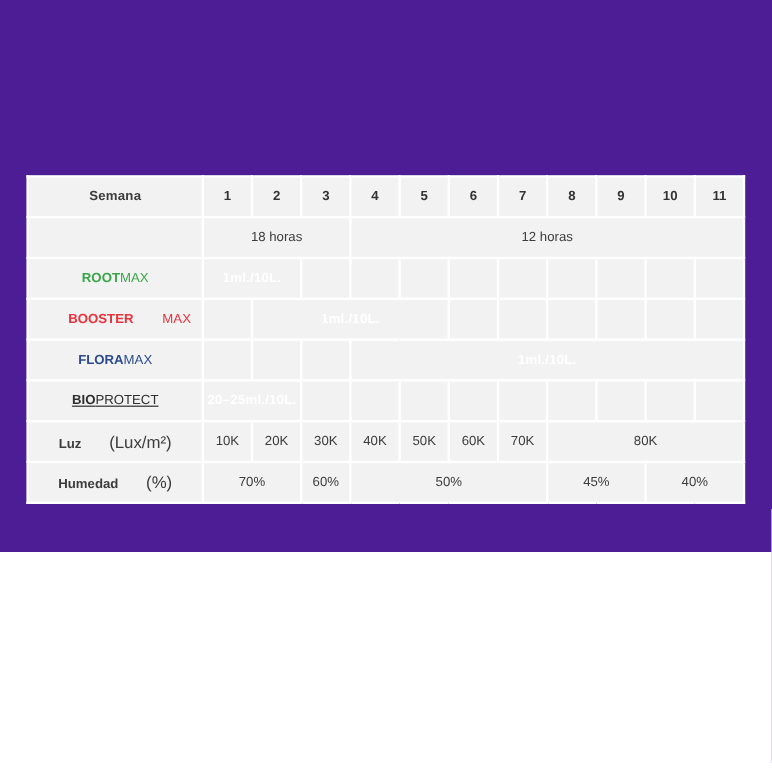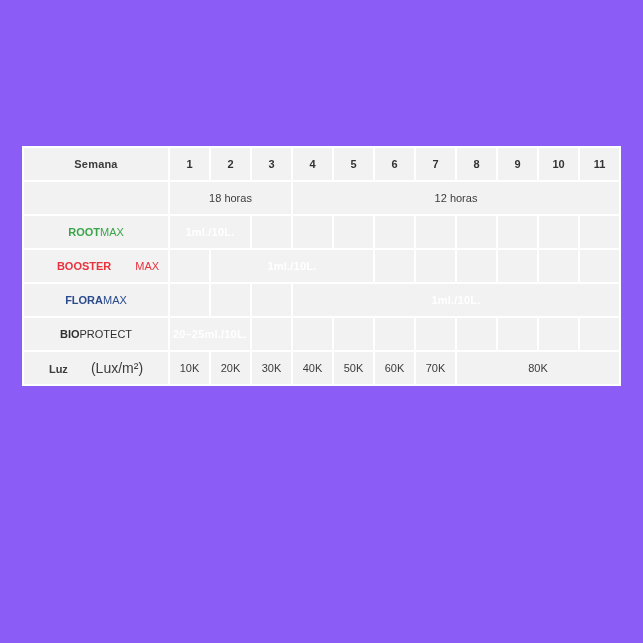--- a/index.html
+++ b/index.html
@@ -7,22 +7,22 @@
     padding: 0;
     width: 643px;
     height: 643px;
     background: #ffffff;
     font-family: "Liberation Sans", sans-serif;
   }
 
   #wrap {
     position: relative;
     width: 643px;
-    height: 643px;
-    background: #8b5cf6;
+    height: 460px;
+    background: #4c1d95;
   }
 
   #table {
     position: absolute;
     left: 22px;
     top: 146px;
     width: 598px;
     border-collapse: collapse;
     table-layout: fixed;
     font-size: 11px;
@@ -82,21 +82,21 @@
   }
 
   td.prod-root  { background: #edf7ee; }
   td.prod-boost { background: #fdeef0; }
   td.prod-flora { background: #eef1f7; }
   td.prod-bio   { background: #eceded; }
 
   .root-text  { color: #3aa548; }
   .boost-text { color: #e8323c; margin-left: 24px; }
   .flora-text { color: #2b4b8c; }
-  .bio-text   { color: #2f2f2f; }
+  .bio-text   { color: #2f2f2f; text-decoration: underline; }
 
   
   td.bar {
     color: #ffffff;
     font-weight: bold;
     font-size: 12px;
     letter-spacing: .2px;
   }
   td.bar-green { background: #29a241; }
   td.bar-red   { background: #e5232f; }
@@ -217,18 +217,29 @@
         <td>20K</td>
         <td>30K</td>
         <td>40K</td>
         <td>50K</td>
         <td>60K</td>
         <td>70K</td>
         <td colspan="4">80K</td>
       </tr>
 
 
+      <tr class="param-row">
+        <td class="label">
+          <span>Humedad</span>
+          <span class="unit">(%)</span>
+        </td>
+        <td colspan="2">70%</td>
+        <td>60%</td>
+        <td colspan="4">50%</td>
+        <td colspan="2">45%</td>
+        <td colspan="2">40%</td>
+      </tr>
 
 
     </tbody>
   </table>
 
 </div>
 
 </body></html>

